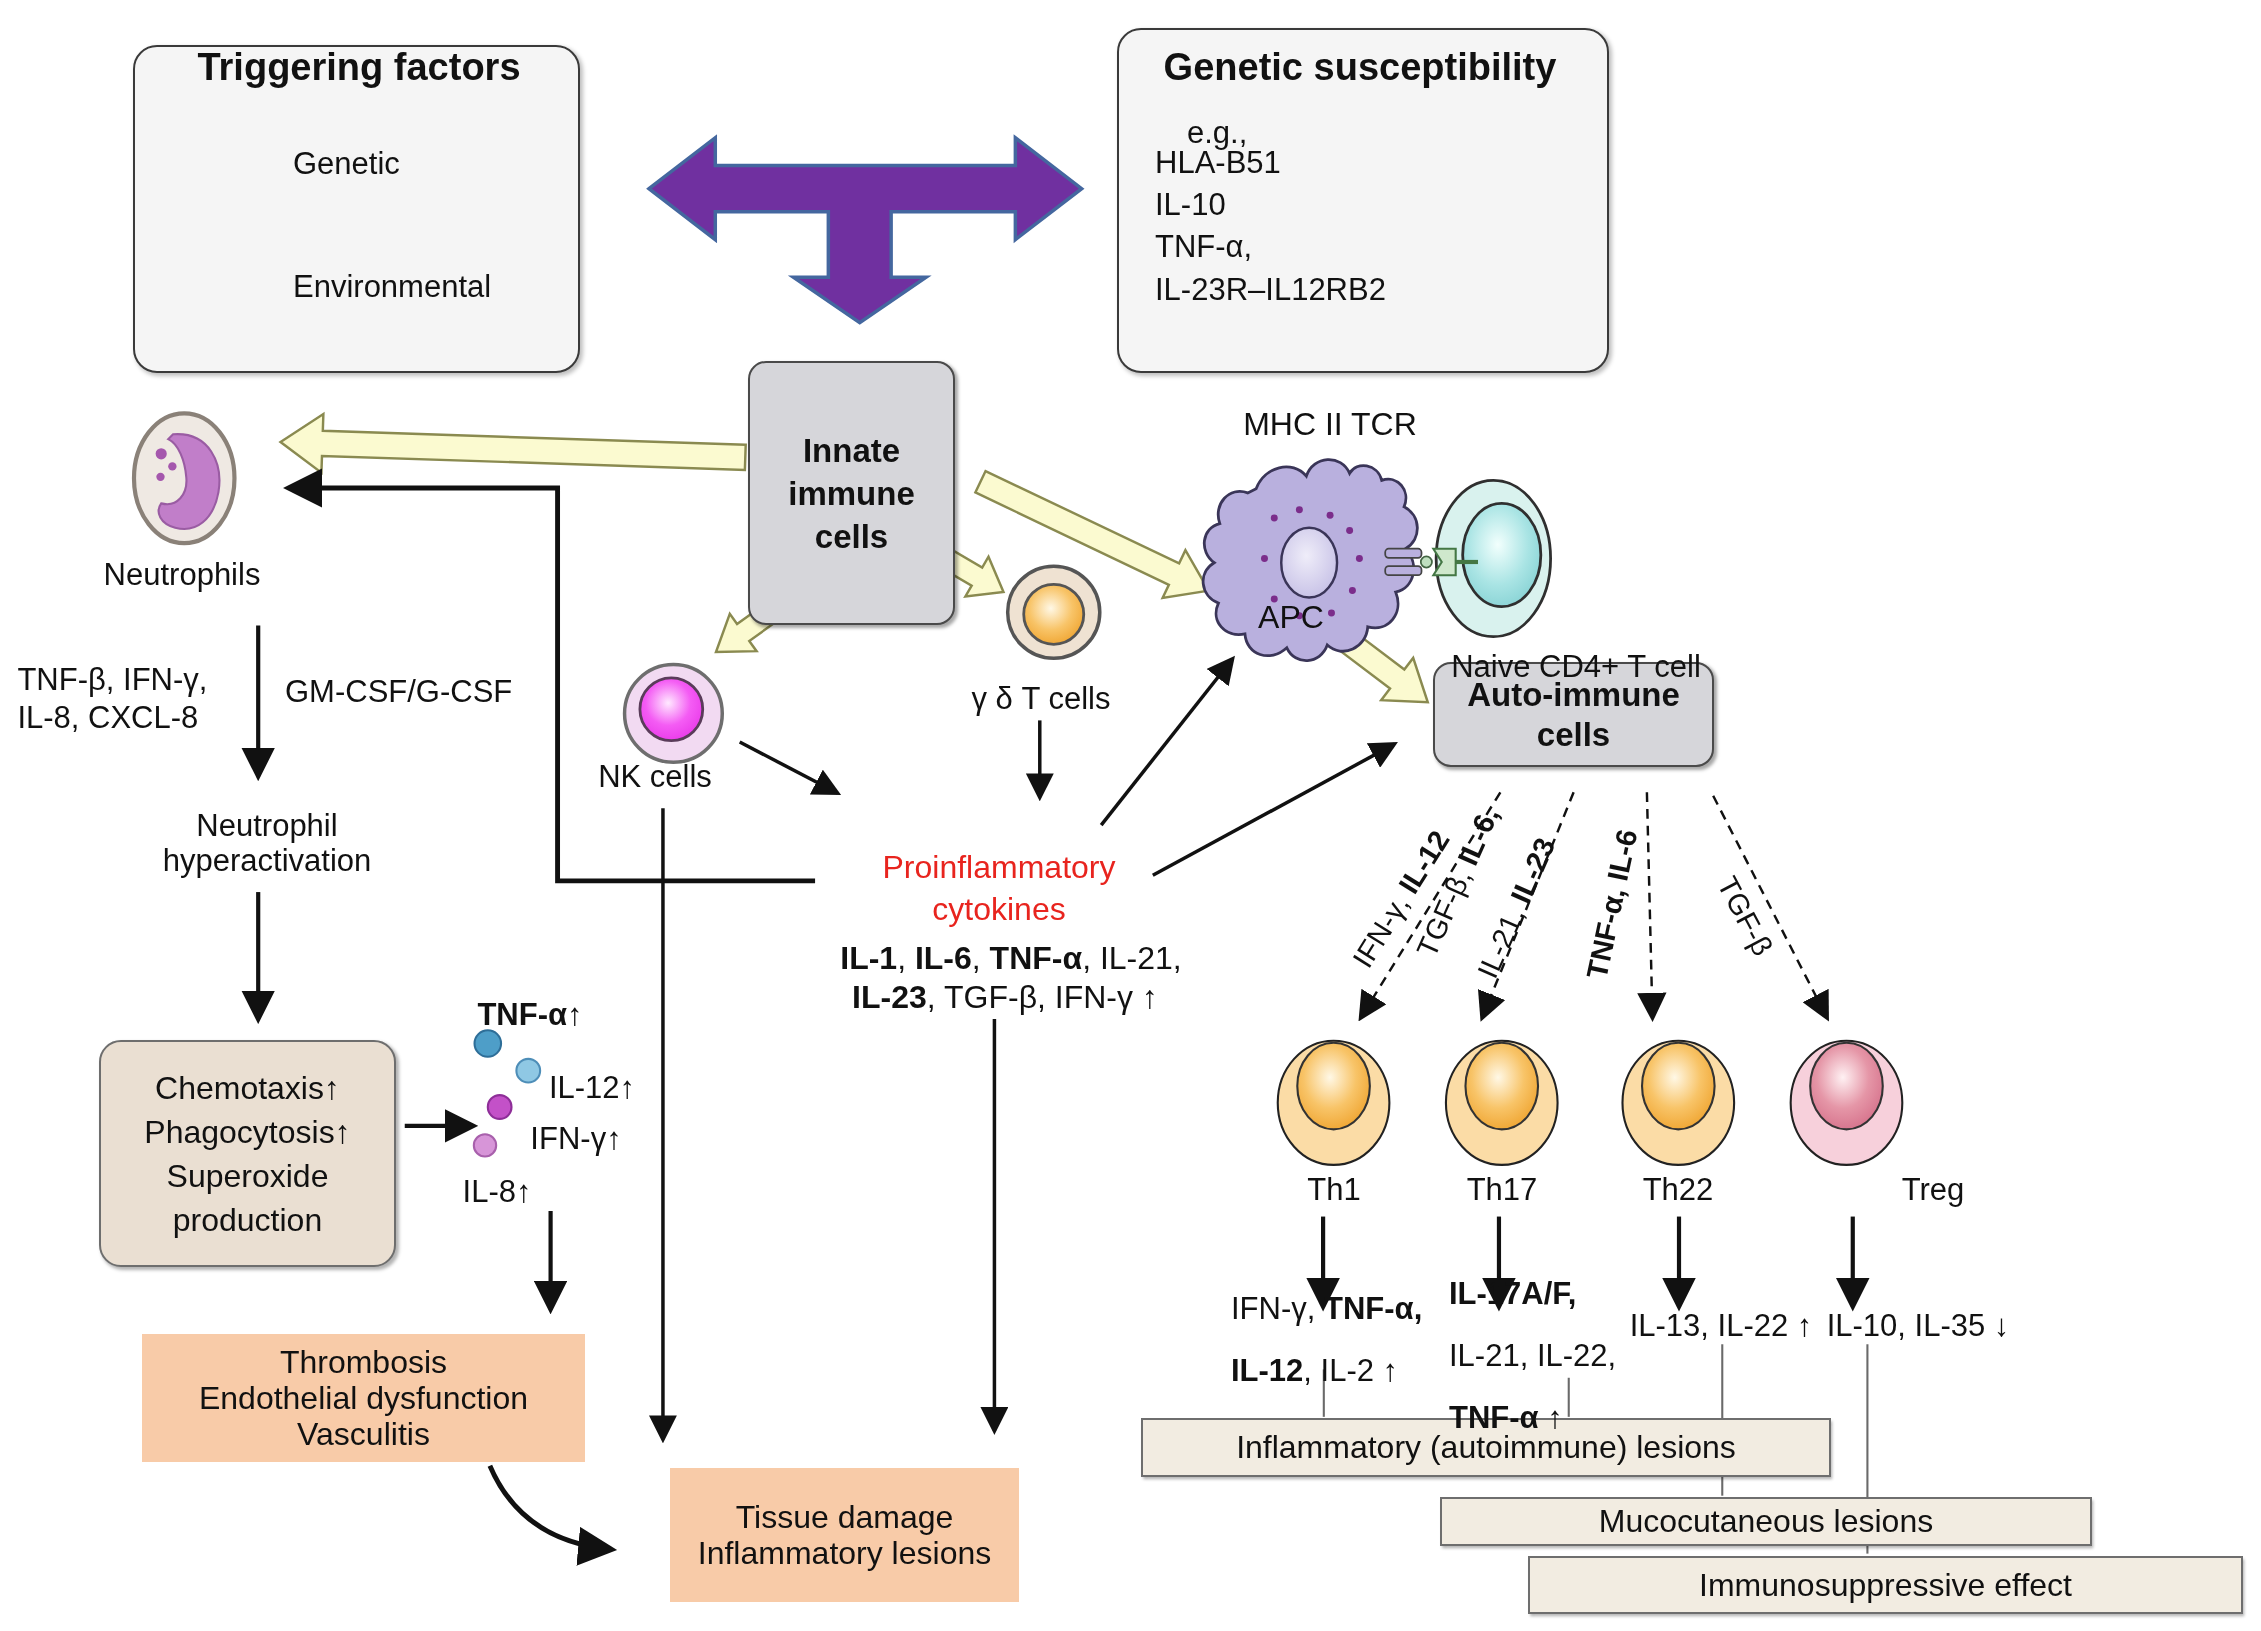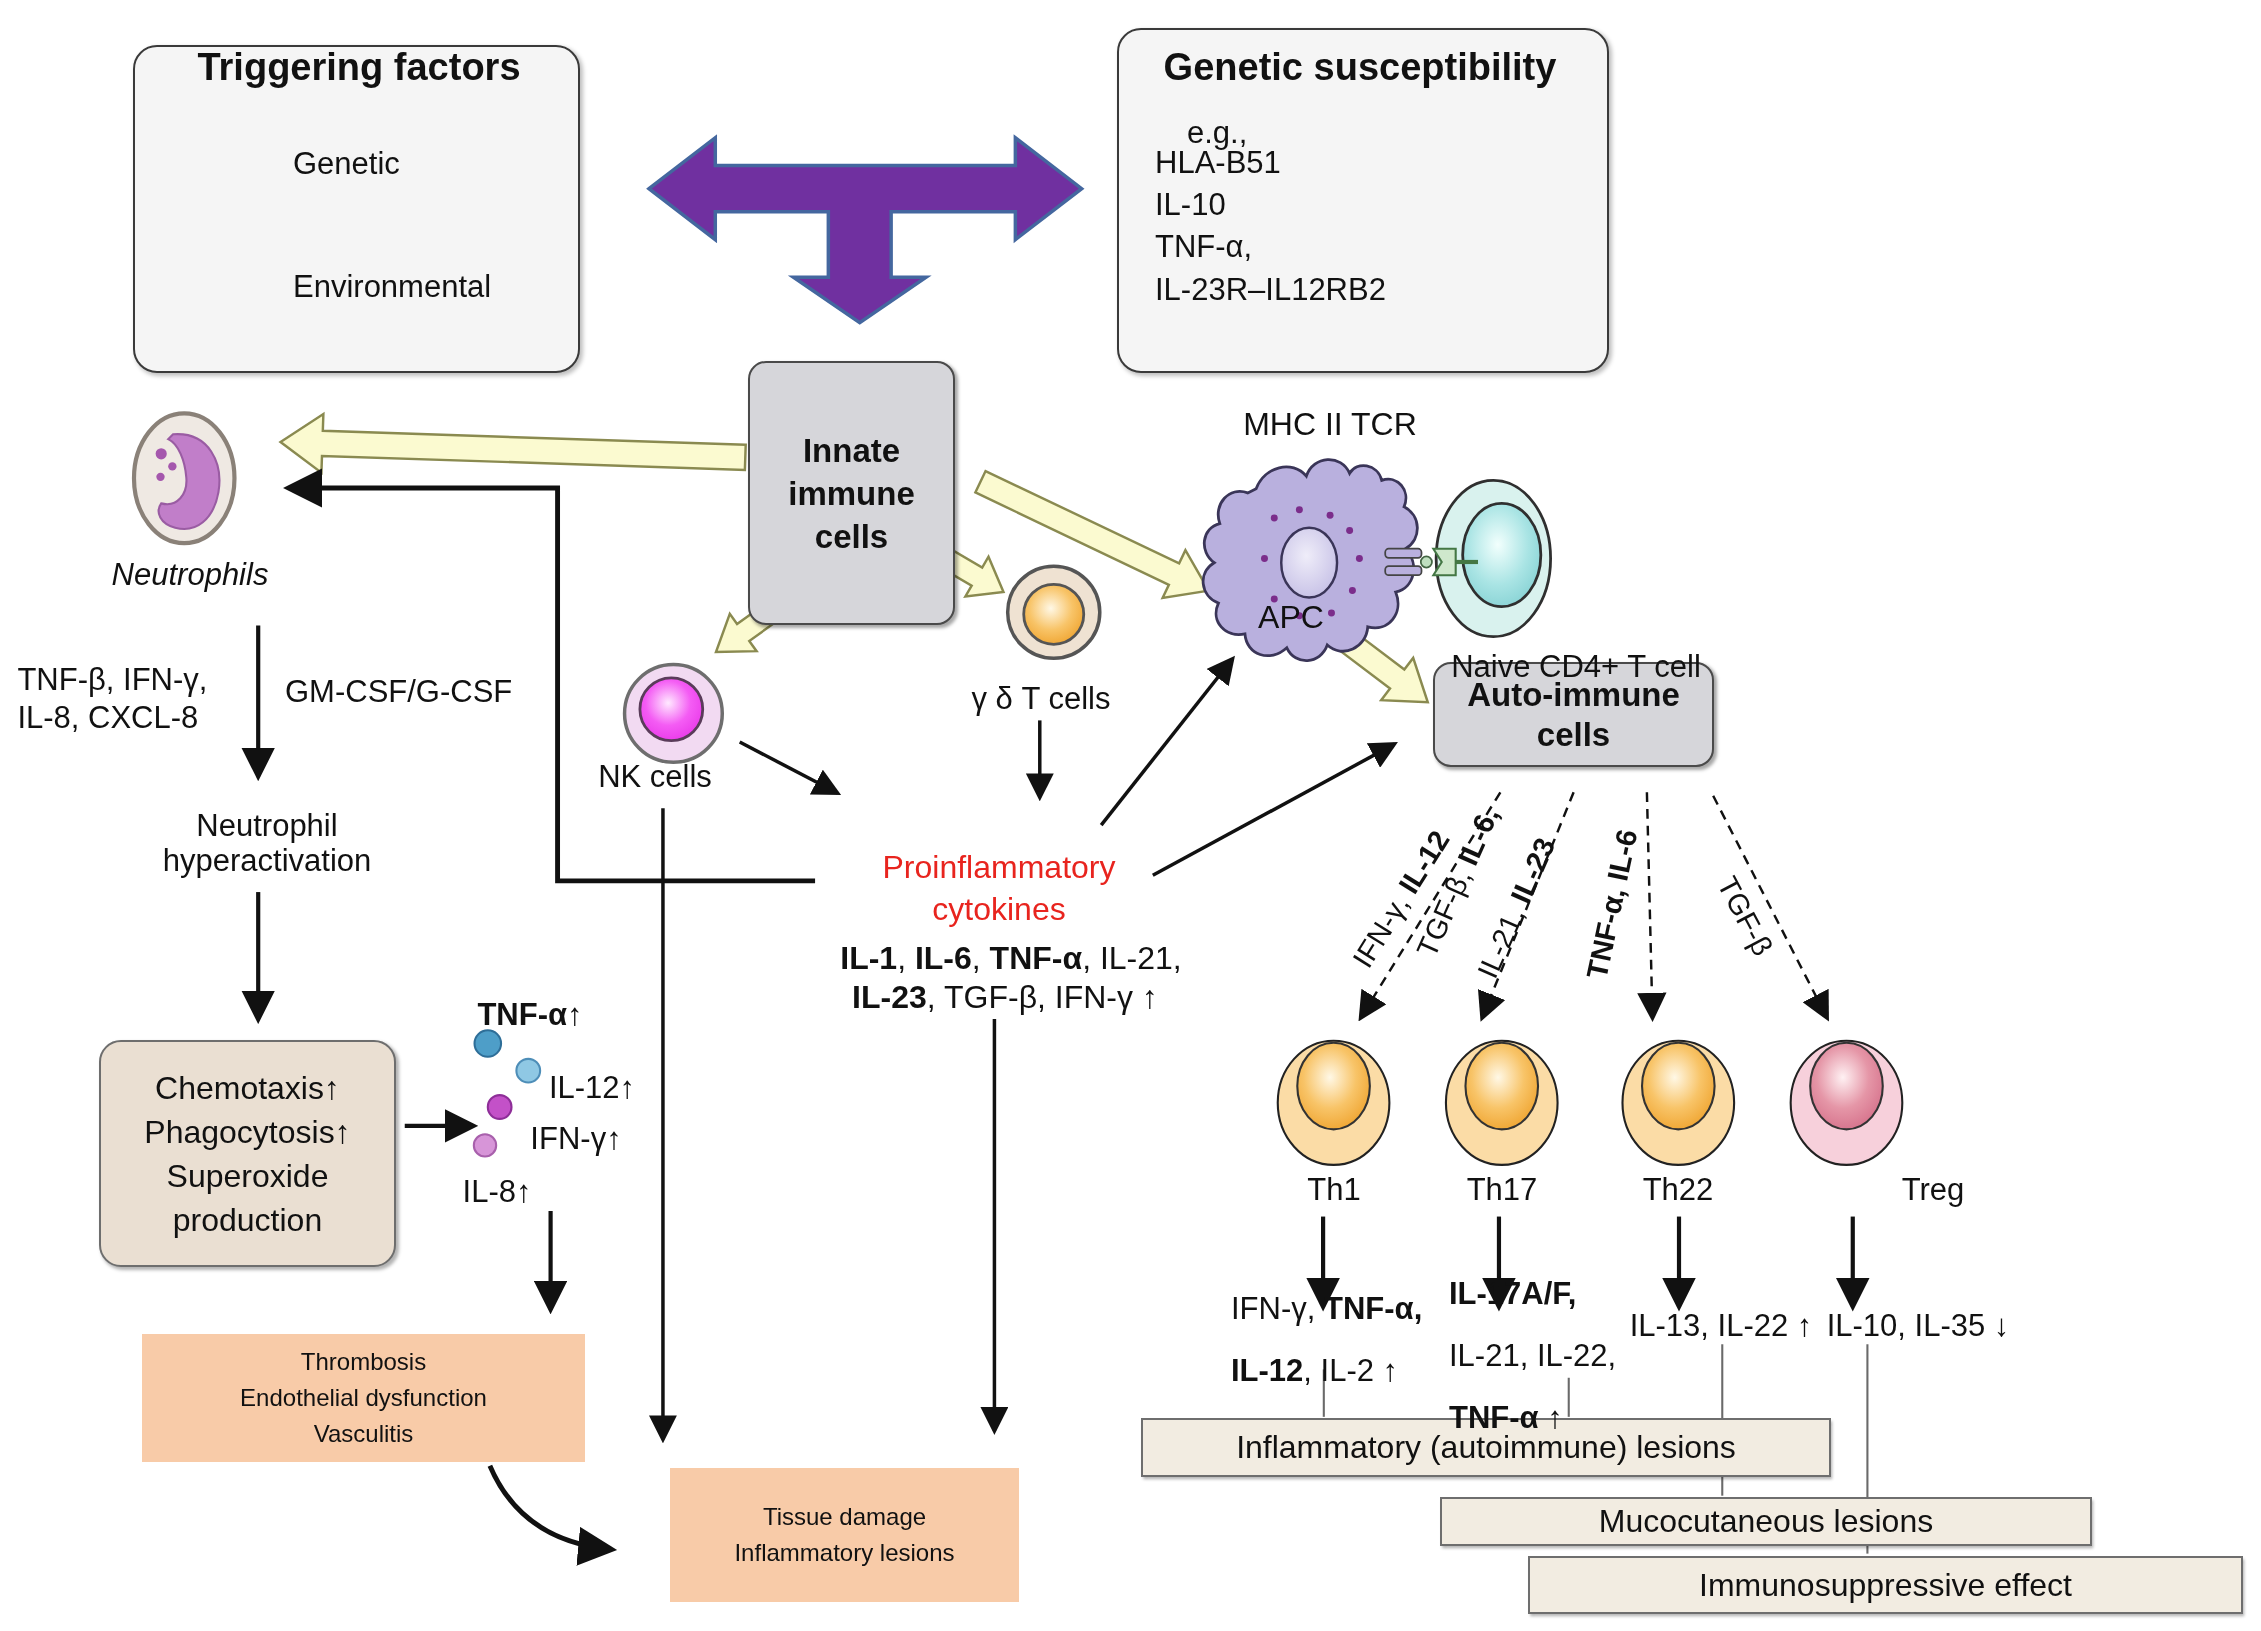--- a/index.html
+++ b/index.html
@@ -7,21 +7,21 @@
           font-family:"Liberation Sans", sans-serif;color:#111;overflow:hidden;}
   svg.layer{position:absolute;left:0;top:0;}
   .box{position:absolute;box-sizing:border-box;display:flex;align-items:center;justify-content:center;
        text-align:center;white-space:pre-line;}
   .bigbox{background:#F5F5F5;border:2.8px solid #3a3a3a;border-radius:24px;
           box-shadow:2.1px 2.8px 4.2px rgba(0,0,0,0.25);}
   .node{background:#D6D6DA;border:2.8px solid #4a4a4a;border-radius:18px;font-weight:700;font-size:33px;
         line-height:43px;box-shadow:2.1px 2.8px 3.5px rgba(0,0,0,0.35);}
   .chemo{background:#EADFD2;border:2.8px solid #6e6e6e;border-radius:22px;font-size:32px;line-height:44px;
          box-shadow:2.1px 2.8px 3.5px rgba(0,0,0,0.3);}
-  .peach{background:#F8CBA8;font-size:24px;line-height:36px;}
+  .peach{background:#F8CBA8;font-size:32px;line-height:36px;}
   .cream{background:#F2ECE1;border:2.1px solid #6e6e6e;font-size:32px;
          box-shadow:2.1px 2.8px 2.8px rgba(0,0,0,0.3);}
   .lbl{position:absolute;transform:translate(-50%,-50%);font-size:31px;line-height:35px;
        text-align:center;white-space:pre-line;}
   .lblL{position:absolute;transform:translate(0,-50%);font-size:31px;line-height:39px;
         text-align:left;white-space:pre-line;}
   .b{font-weight:700;}
   .red{color:#E8241E;}
   .t46{font-size:32px;}
   .t52{font-size:38px;font-weight:700;}
@@ -238,21 +238,21 @@
 <div class="lbl t52" style="left:1360px;top:67px;">Genetic susceptibility</div>
 <div class="lblL" style="left:1155px;top:132px;margin-left:32px;">e.g.,</div>
 <div class="lblL" style="left:1155px;top:162px;">HLA-B51</div>
 <div class="lblL" style="left:1155px;top:204px;">IL-10</div>
 <div class="lblL" style="left:1155px;top:246px;">TNF-α,</div>
 <div class="lblL" style="left:1155px;top:289px;">IL-23R–IL12RB2</div>
 
 <div class="lbl t46" style="left:1330px;top:424px;">MHC II TCR</div>
 <div class="lbl t46" style="left:1291px;top:617px;">APC</div>
 <div class="lbl" style="left:1560px;top:666px;margin-left:16px;">Naive CD4+ T cell</div>
-<div class="lbl" style="left:190px;top:574px;font-style:italic;">Neutrophils</div>
+<div class="lbl" style="left:182px;top:574px;">Neutrophils</div>
 <div class="lbl" style="left:655px;top:776px;">NK cells</div>
 <div class="lbl" style="left:1041px;top:698px;">γ δ T cells</div>
 
 <div class="lblL" style="left:17.4px;top:699px;line-height:38px;">TNF-β, IFN-γ,
 IL-8, CXCL-8</div>
 <div class="lblL" style="left:285px;top:691px;">GM-CSF/G-CSF</div>
 <div class="lbl" style="left:267px;top:843px;">Neutrophil
 hyperactivation</div>
 
 <div class="lbl b" style="left:530px;top:1014px;">TNF-α↑</div>

